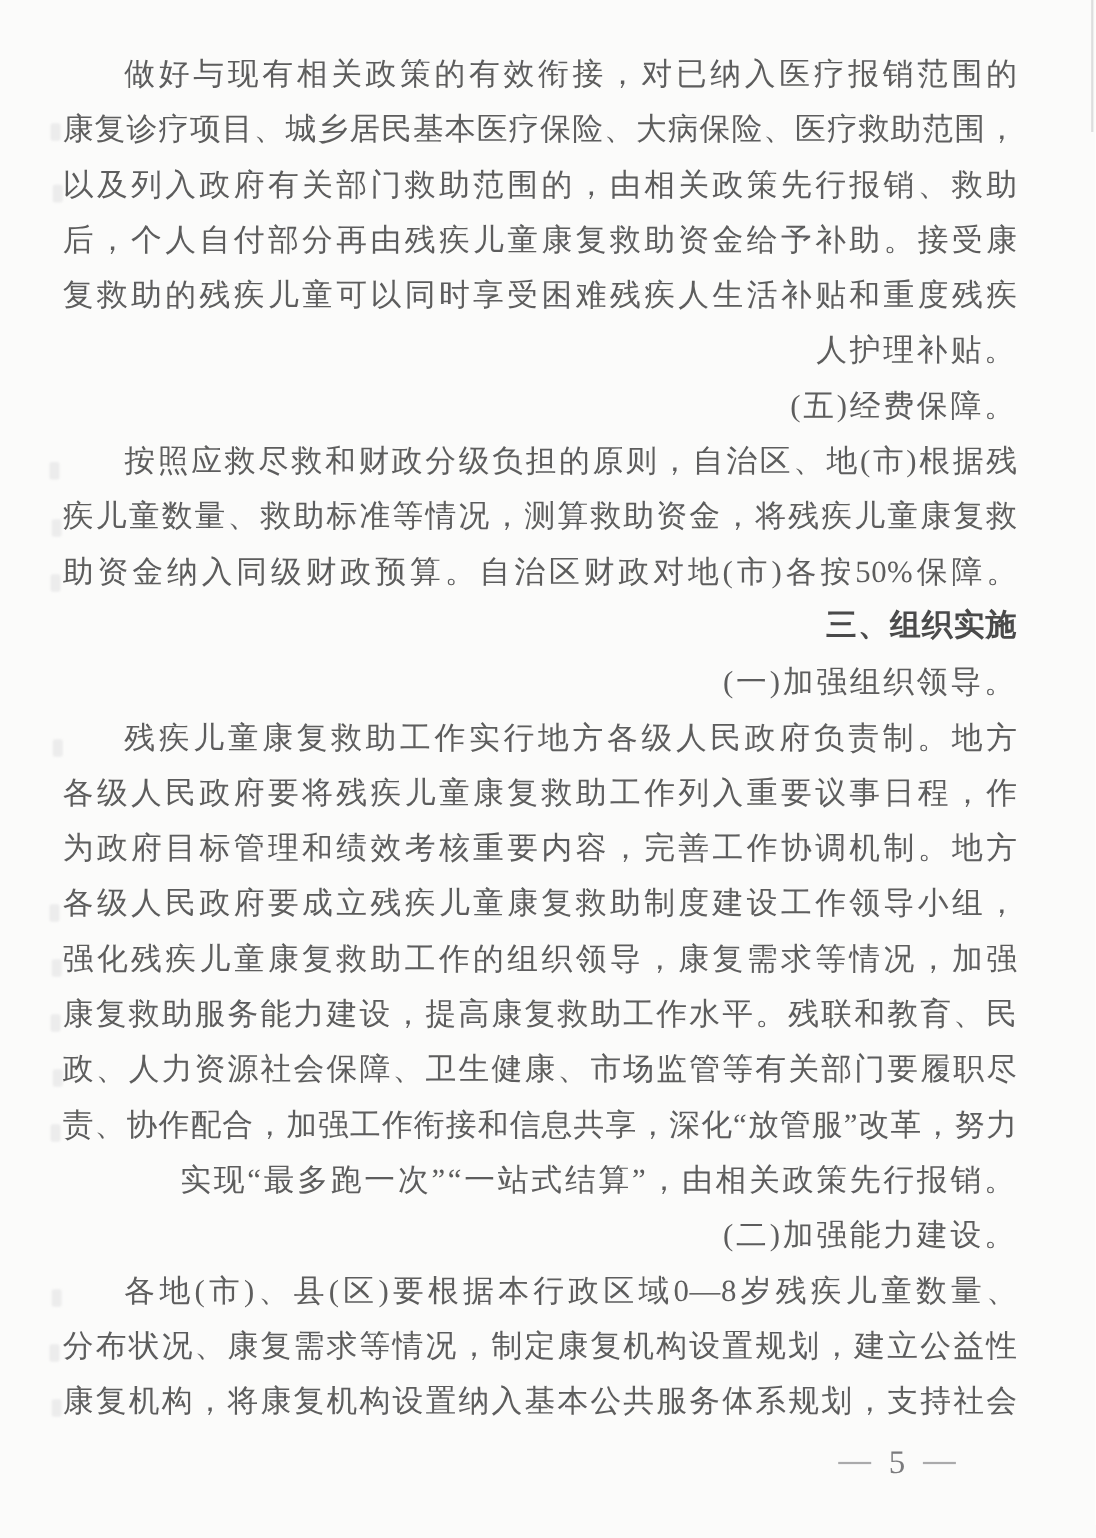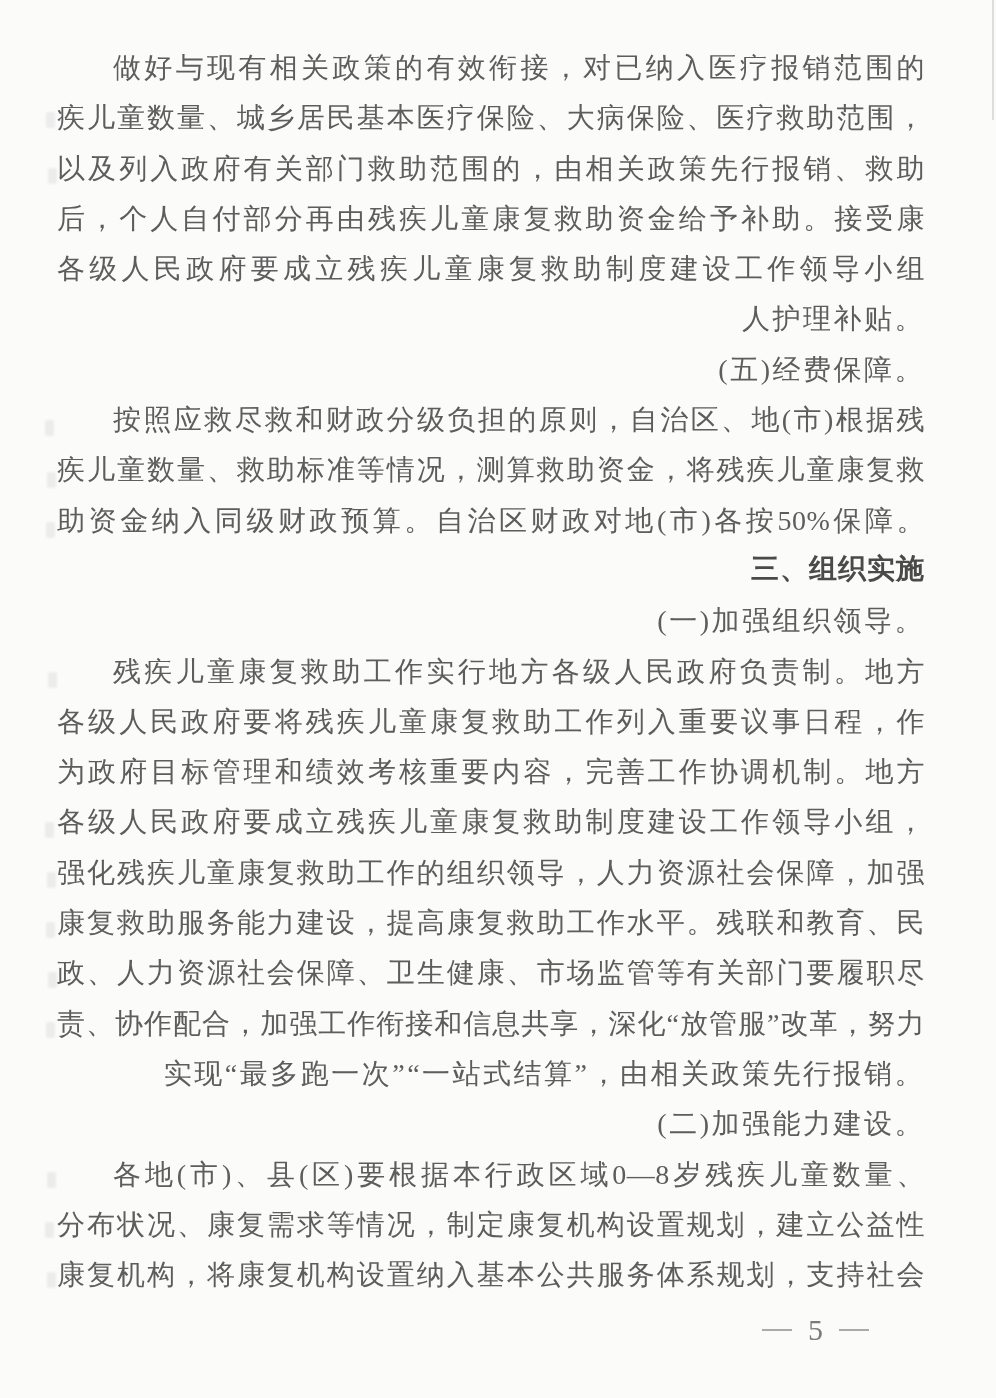--- a/index.html
+++ b/index.html
@@ -86,36 +86,36 @@
     background: rgba(90,90,95,0.18);
   }
 </style>
 </head>
 <body>
 
 <div class="page">
 
   <div class="doc">
     <div class="line indent justify">做好与现有相关政策的有效衔接，对已纳入医疗报销范围的</div>
-    <div class="line justify">疾儿童数量、城乡居民基本医疗保险、大病保险、医疗救助范围，</div>
+    <div class="line justify">康复诊疗项目、城乡居民基本医疗保险、大病保险、医疗救助范围，</div>
     <div class="line justify">以及列入政府有关部门救助范围的，由相关政策先行报销、救助</div>
     <div class="line justify">后，个人自付部分再由残疾儿童康复救助资金给予补助。接受康</div>
-    <div class="line justify">各级人民政府要成立残疾儿童康复救助制度建设工作领导小组</div>
+    <div class="line justify">复救助的残疾儿童可以同时享受困难残疾人生活补贴和重度残疾</div>
     <div class="line">人护理补贴。</div>
     <div class="line indent">(五)经费保障。</div>
     <div class="line indent justify">按照应救尽救和财政分级负担的原则，自治区、地(市)根据残</div>
     <div class="line justify">疾儿童数量、救助标准等情况，测算救助资金，将残疾儿童康复救</div>
     <div class="line justify">助资金纳入同级财政预算。自治区财政对地(市)各按50%保障。</div>
     <div class="line indent heading">三、组织实施</div>
     <div class="line indent">(一)加强组织领导。</div>
     <div class="line indent justify">残疾儿童康复救助工作实行地方各级人民政府负责制。地方</div>
     <div class="line justify">各级人民政府要将残疾儿童康复救助工作列入重要议事日程，作</div>
     <div class="line justify">为政府目标管理和绩效考核重要内容，完善工作协调机制。地方</div>
     <div class="line justify">各级人民政府要成立残疾儿童康复救助制度建设工作领导小组，</div>
-    <div class="line justify">强化残疾儿童康复救助工作的组织领导，人力资源社会保障，加强</div>
+    <div class="line justify">强化残疾儿童康复救助工作的组织领导，康复需求等情况，加强</div>
     <div class="line justify">康复救助服务能力建设，提高康复救助工作水平。残联和教育、民</div>
     <div class="line justify">政、人力资源社会保障、卫生健康、市场监管等有关部门要履职尽</div>
     <div class="line justify">责、协作配合，加强工作衔接和信息共享，深化“放管服”改革，努力</div>
     <div class="line">实现“最多跑一次”“一站式结算”，由相关政策先行报销。</div>
     <div class="line indent">(二)加强能力建设。</div>
     <div class="line indent justify">各地(市)、县(区)要根据本行政区域0—8岁残疾儿童数量、</div>
     <div class="line justify">分布状况、康复需求等情况，制定康复机构设置规划，建立公益性</div>
     <div class="line justify">康复机构，将康复机构设置纳入基本公共服务体系规划，支持社会</div>
   </div>
 

